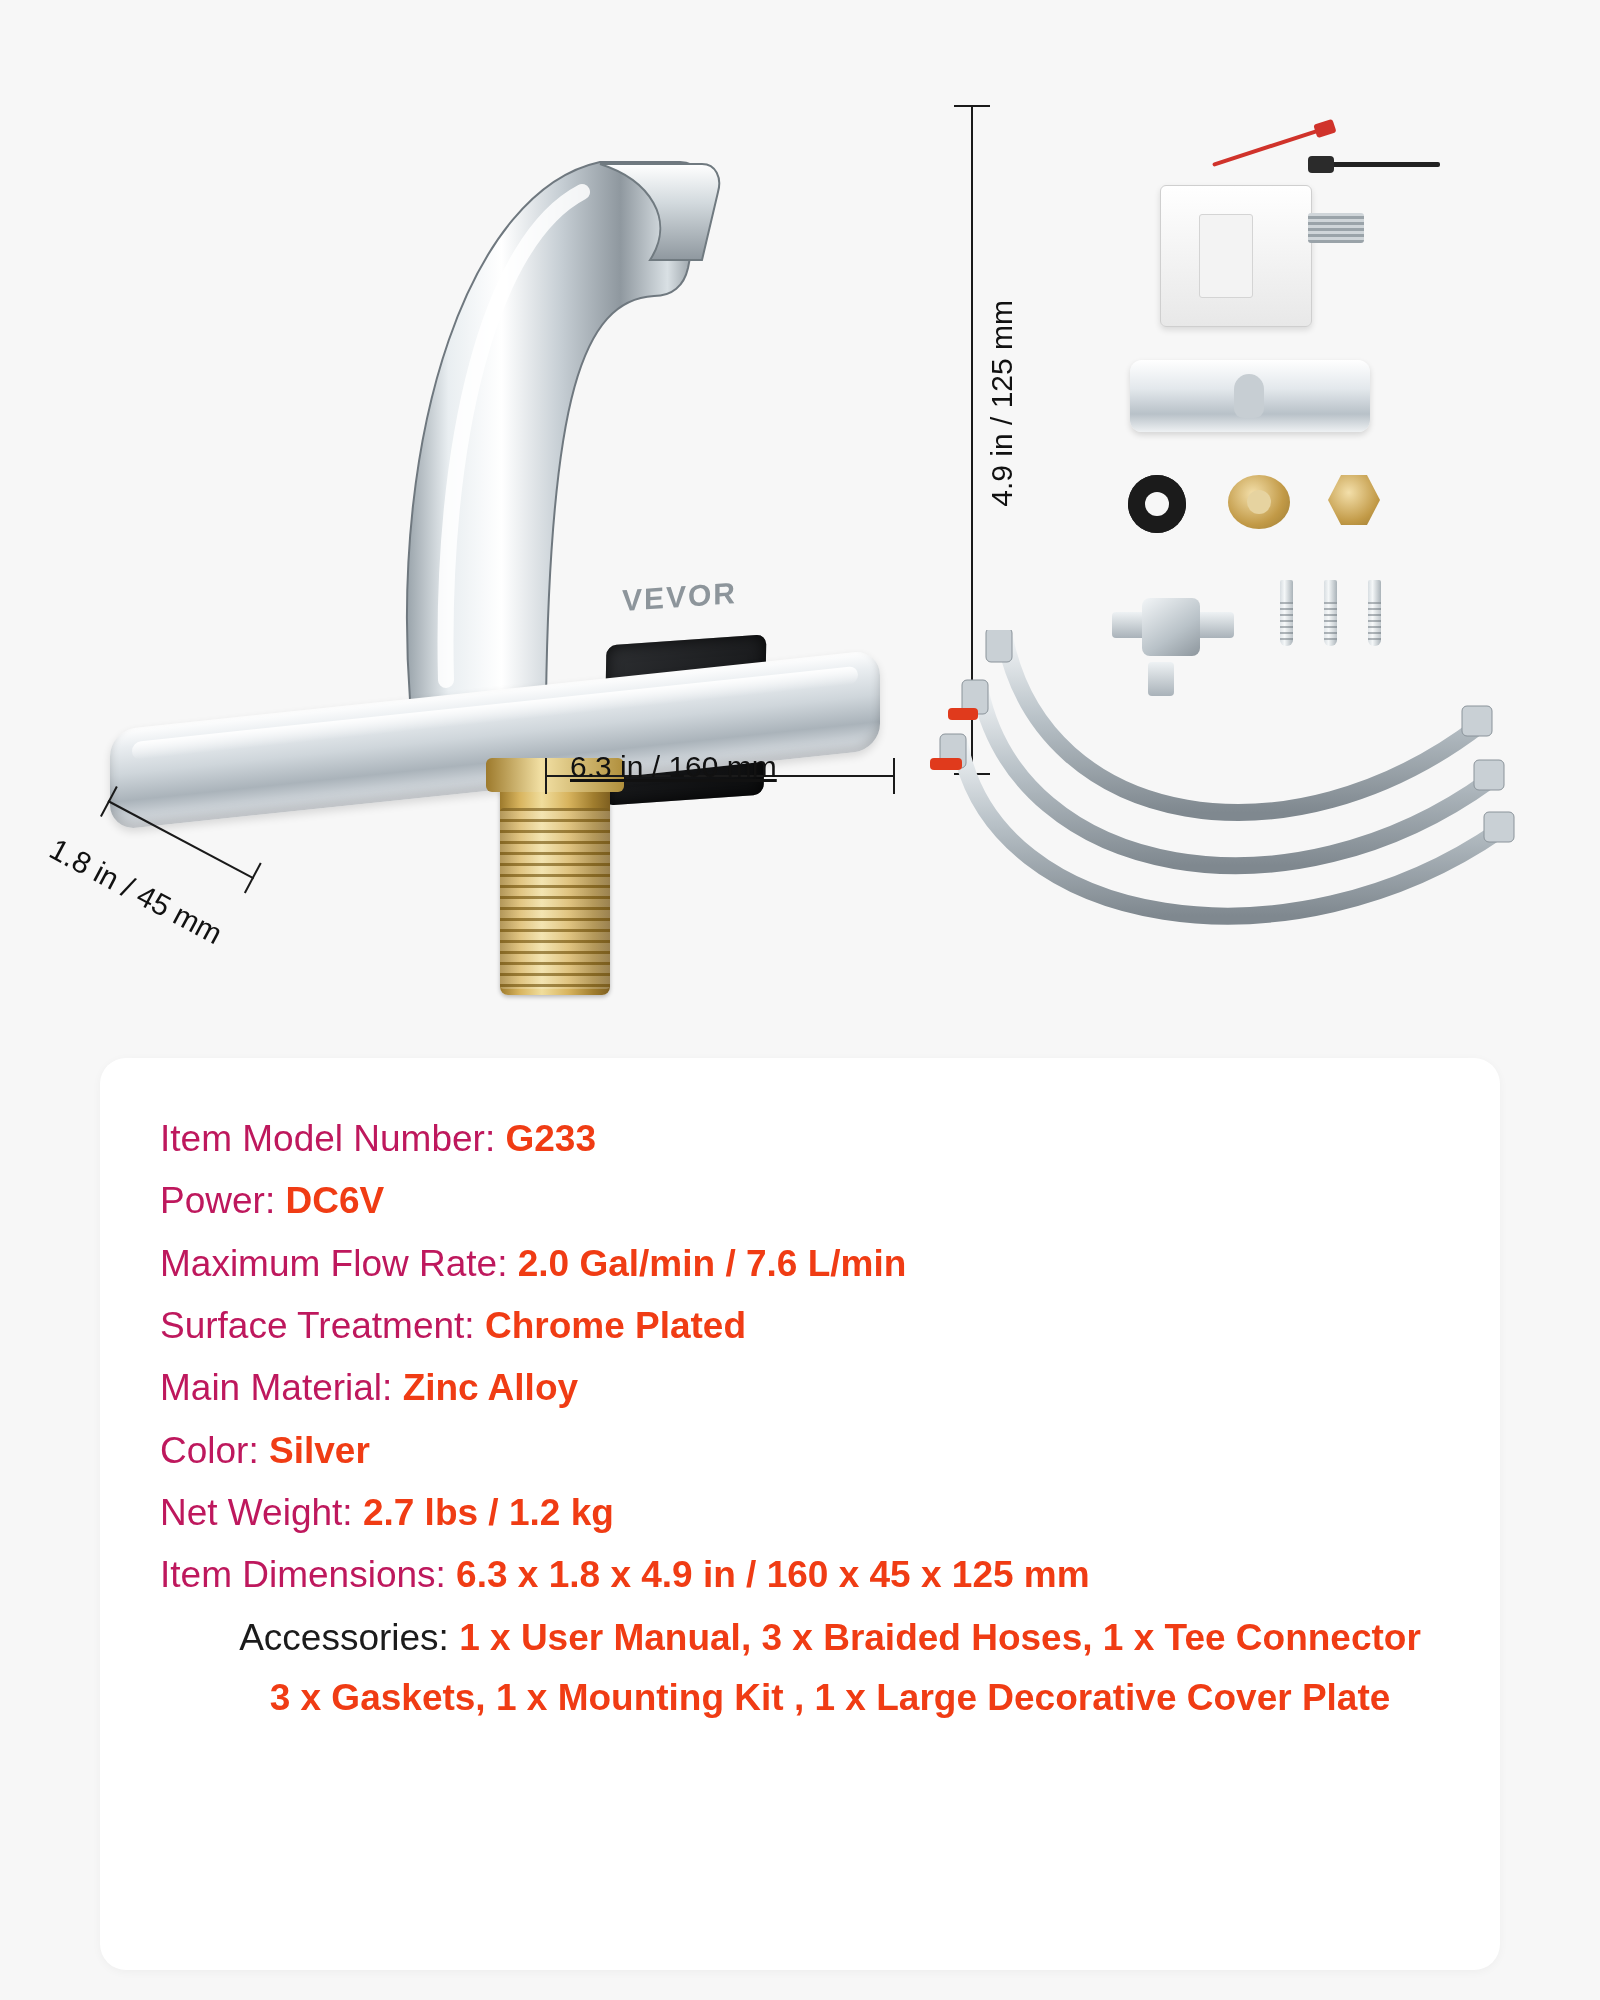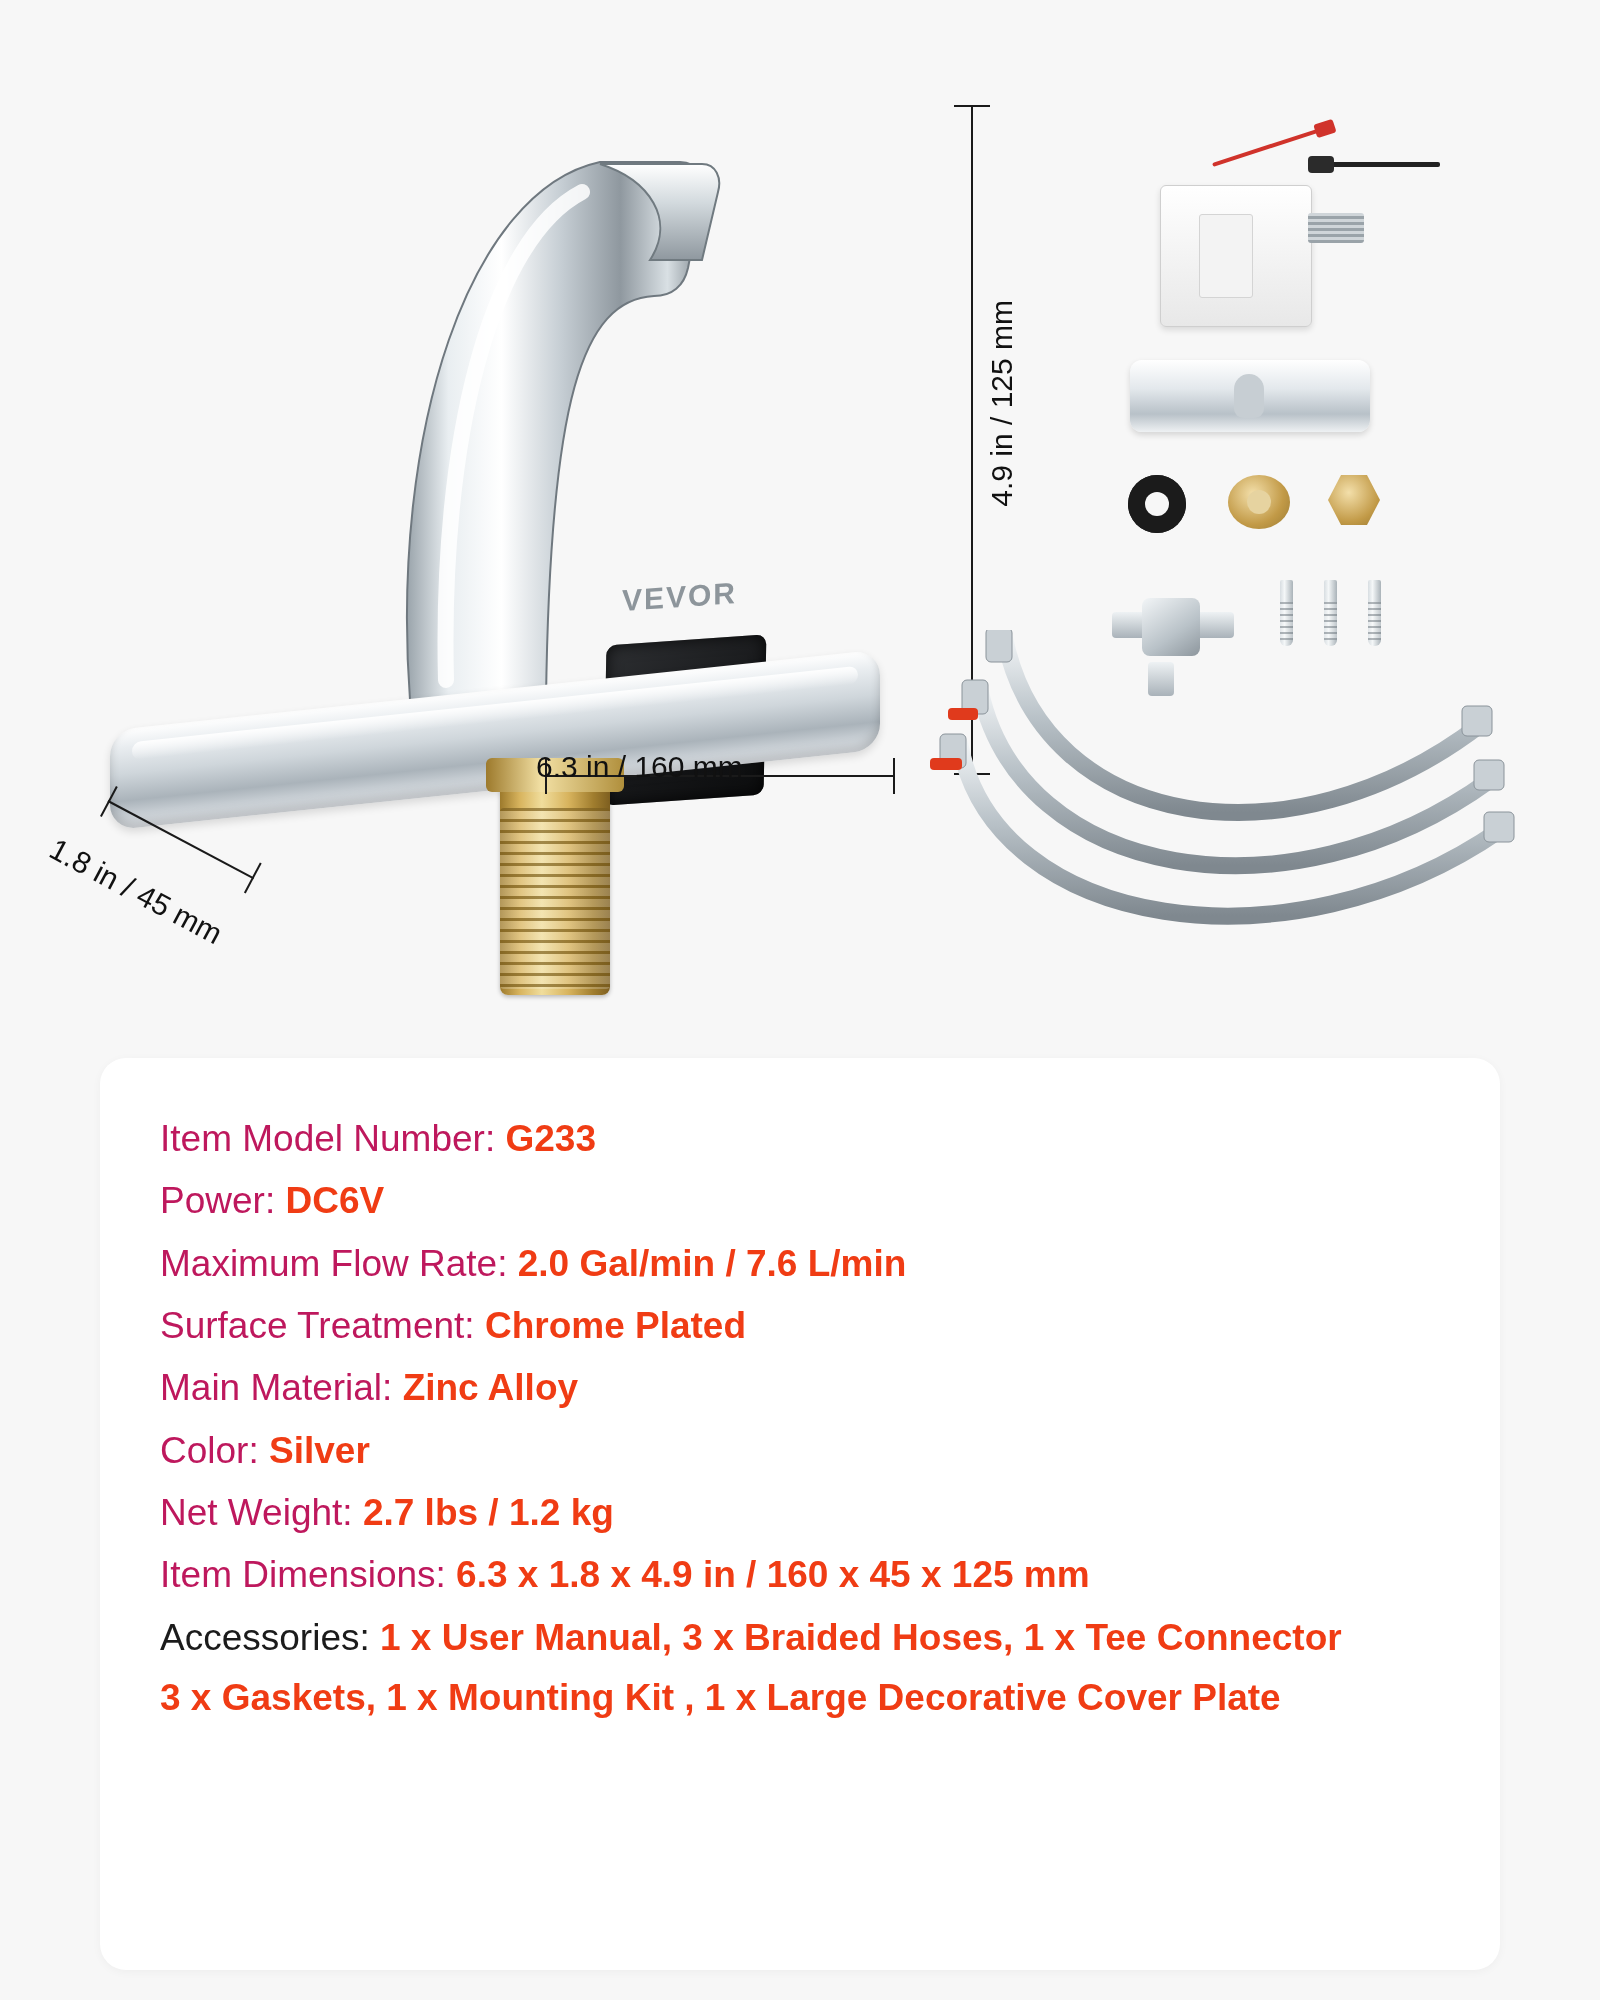--- a/index.html
+++ b/index.html
@@ -159,21 +159,21 @@
   }
   .dim-h-line::before, .dim-h-line::after {
     content:"";
     position:absolute;
     top:-17px;
     width:2px; height:36px;
     background:#1a1a1a;
   }
   .dim-h-line::before { left:0; }
   .dim-h-line::after { right:0; }
-  .dim-h-label { left: 536px; top: 750px; }
+  .dim-h-label { left: 570px; top: 750px; text-decoration: underline; }
 
   .dim-d-line {
     position:absolute;
     left: 108px;
     top: 800px;
     width: 165px;
     height: 2px;
     background:#1a1a1a;
     transform: rotate(28deg);
     transform-origin: left center;
@@ -349,21 +349,21 @@
   .spec-row {
     font-size: 37px;
     line-height: 1.36;
     color: #1b1b1b;
     font-family: "Liberation Sans", sans-serif;
     margin-bottom: 12px;
     white-space: nowrap;
   }
   .spec-label { color:#be185d; font-weight: 400; margin-top: 47px; }
   .spec-value { color:#f03c14; font-weight: 700; text-align: right; }
-  .acc-lines { margin-top: 0; }
+  .acc-lines { margin-top: 0; text-align: center; }
   .acc-line {
     font-size: 37px;
     line-height: 1.36;
     color: #f03c14;
     font-weight: 700;
     margin-bottom: 10px;
     white-space: nowrap;
   }
   .acc-line.first .acc-label {
     color: #1b1b1b;

